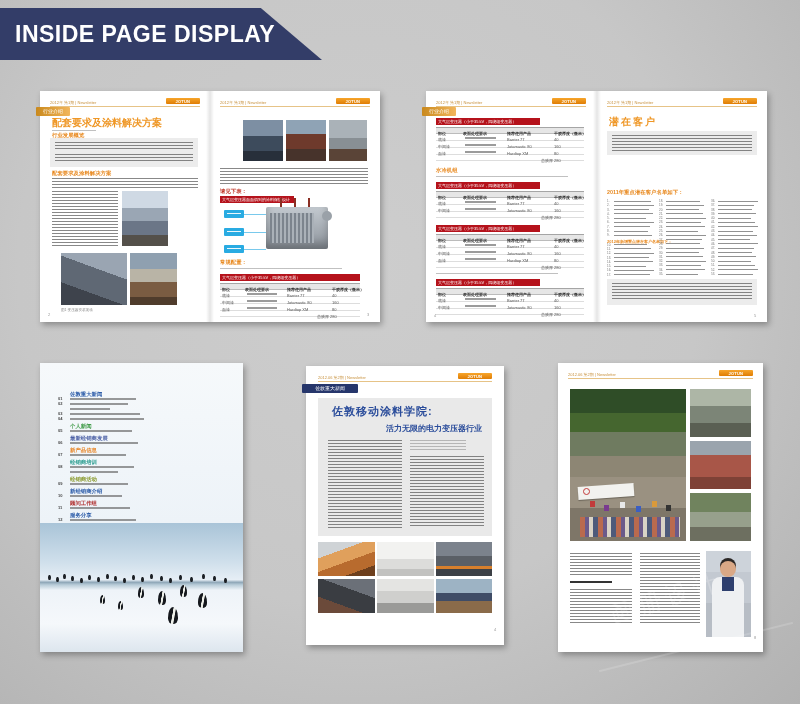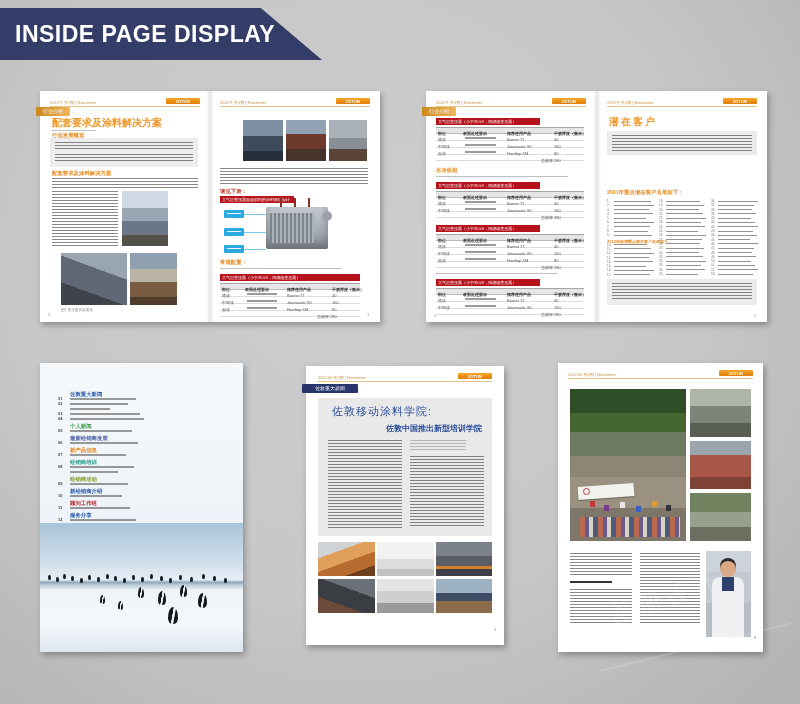--- a/index.html
+++ b/index.html
@@ -69,21 +69,21 @@
   border-radius:50% 50% 42% 42%/62% 62% 34% 34%}
 .pgs{position:absolute;background:#1c2025;border-radius:40%/55%}
 
 .plist{position:absolute;left:10px;top:108px;width:151px;display:flex;gap:5px}
 .pcol{width:47px}
 .pitem{display:flex;align-items:center;height:4px;margin-bottom:.3px}
 .pitem .no{width:7px;color:#777;font-size:6px;transform:scale(.5);transform-origin:0 50%}
 .pitem .gl{height:1px;background:rgba(100,100,100,.7)}
 .psub{height:5px;color:#e8891f;font-weight:700;font-size:8px;white-space:nowrap;transform:scale(.5);transform-origin:0 50%}
 
-.t4{position:absolute;color:#2b4d9b;font-weight:400;white-space:nowrap}
+.t4{position:absolute;color:#2b4d9b;font-weight:700;white-space:nowrap}
 
 .wm{position:absolute;color:rgba(255,255,255,.20);font-size:24px;letter-spacing:5px;transform:rotate(-18deg);white-space:nowrap}
 .wmline{position:absolute;width:200px;height:2px;background:rgba(255,255,255,.16);transform:rotate(-14deg);border-radius:2px}
 </style>
 </head>
 <body>
 
 <div id="canvas">
 
   <div class="banner">
@@ -694,21 +694,21 @@
       <span class="ht">2012.06 第2期 | Newsletter</span>
       <div class="logo">
           <span>JOTUN</span>
         </div>
     </div>
     <div class="tag nv" style="left:-4px;top:18px;width:56px">
         <span>佐敦重大新闻</span>
       </div>
     <div class="graybox" style="left:12px;top:32px;width:174px;height:138px;background:#e9e9e9"></div>
     <div class="t4" style="left:26px;top:38px;font-size:11px;letter-spacing:1px">佐敦移动涂料学院:</div>
-    <div class="t4" style="right:22px;top:57px;font-size:8px;font-weight:700">佐敦中国推出新型培训学院</div>
+    <div class="t4" style="right:22px;top:57px;font-size:8px;font-weight:700">活力无限的电力变压器行业</div>
     <i class="greek" style="left:22px;top:74px;width:74px;height:88px"></i>
     <i class="greek lt" style="left:104px;top:74px;width:56px;height:12px"></i>
     <i class="greek" style="left:104px;top:90px;width:74px;height:72px"></i>
     <div class="photo" style="left:12px;top:176px;width:57px;height:34px;
       background:linear-gradient(160deg,#cfd3d6 0 30%,#e0a05c 30% 55%,#b86b2e 55% 80%,#6d3f1d 80%)"></div>
     <div class="photo" style="left:71px;top:176px;width:57px;height:34px;
       background:linear-gradient(180deg,#f2f2f0 0 50%,#dcdcda 50% 80%,#c2c2c0 80%)"></div>
     <div class="photo" style="left:130px;top:176px;width:56px;height:34px;
       background:linear-gradient(180deg,#7b828c 0 40%,#5a5f66 40% 70%,#d77f2c 70% 80%,#3c4046 80%)"></div>
     <div class="photo" style="left:12px;top:213px;width:57px;height:34px;

